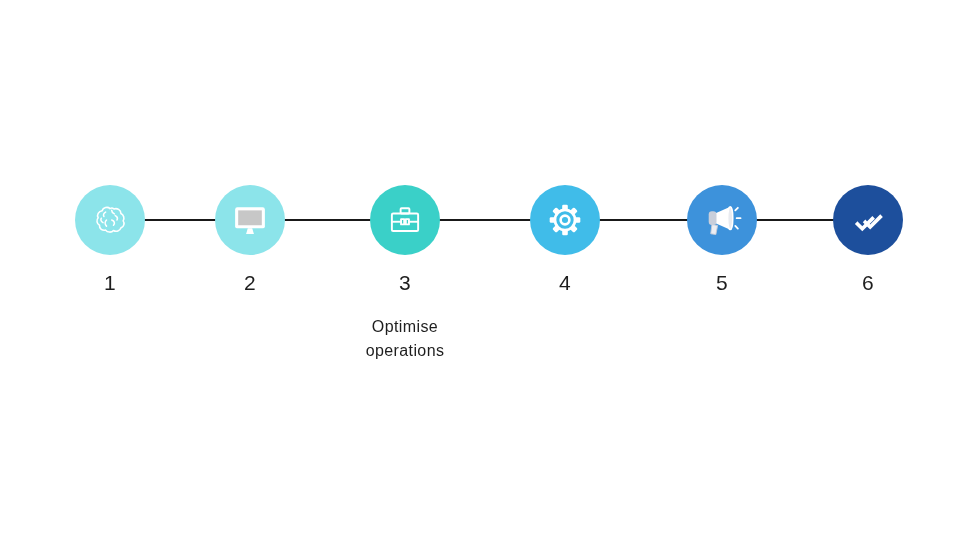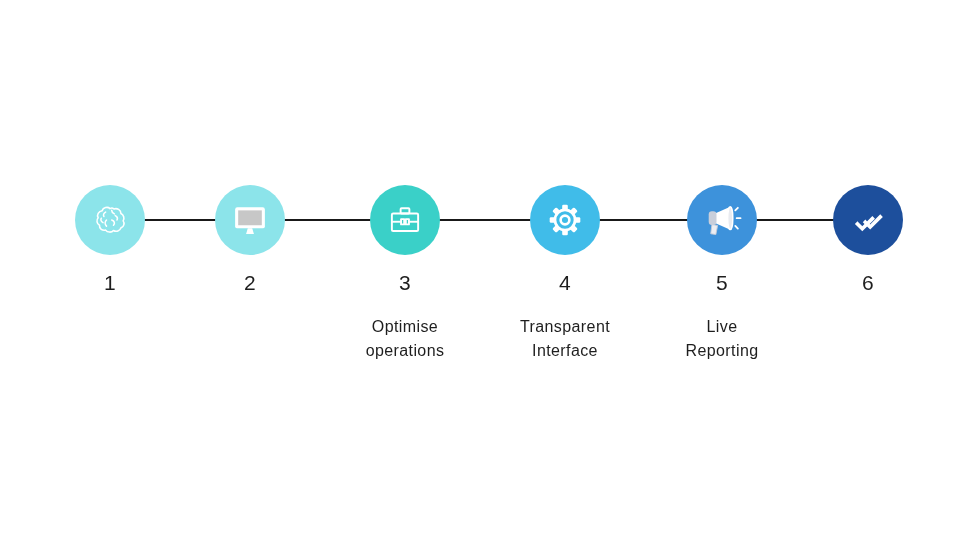--- a/index.html
+++ b/index.html
@@ -129,41 +129,37 @@
           <rect x="20.8" y="6.5" width="6.4" height="7" rx="1.5" transform="rotate(180 24 24)"></rect>
           <rect x="20.8" y="6.5" width="6.4" height="7" rx="1.5" transform="rotate(225 24 24)"></rect>
           <rect x="20.8" y="6.5" width="6.4" height="7" rx="1.5" transform="rotate(270 24 24)"></rect>
           <rect x="20.8" y="6.5" width="6.4" height="7" rx="1.5" transform="rotate(315 24 24)"></rect>
         </g>
         <circle cx="24" cy="24" r="11.5" fill="none" stroke="#ffffff" stroke-width="3.2"></circle>
         <circle cx="24" cy="24" r="5" fill="none" stroke="#ffffff" stroke-width="3"></circle>
       </svg>
     </div>
     <div class="num">4</div>
-    <div class="label">Transparent
-Interface</div>
   </div>
 
   <div class="step s5">
     <div class="circle" style="background-color: rgb(61, 146, 219);">
       <svg width="44" height="44" viewBox="0 0 48 48">
         <path d="M13 29 l6.2 0.9 -1.9 10 -5.6 -0.9 z" fill="#eceef3" stroke="#c4cad6" stroke-width="1"></path>
         <path d="M17 16.5 L33 9.5 L33 34.5 L17 27.5 z" fill="#ffffff"></path>
         <ellipse cx="33" cy="22" rx="2.8" ry="12.5" fill="#e9ebf0" stroke="#ffffff" stroke-width="1.6"></ellipse>
         <rect x="9.5" y="14.5" width="8.5" height="15" rx="3.5" fill="#c9cfdb"></rect>
         <g stroke="#ffffff" stroke-width="2" stroke-linecap="round">
           <path d="M38.5 13.5l2.8-2.8"></path>
           <path d="M40 22h4.2"></path>
           <path d="M38.5 30.5l2.8 2.8"></path>
         </g>
       </svg>
     </div>
     <div class="num">5</div>
-    <div class="label">Live
-Reporting</div>
   </div>
 
   <div class="step s6">
     <div class="circle" style="background-color: rgb(29, 79, 156);">
       <svg width="42" height="42" viewBox="0 0 48 48" fill="none" stroke="#ffffff" stroke-width="4.2" stroke-linecap="square">
         <path d="M12 28.5l5.5 5.5L29 22.5"></path>
         <path d="M21 26.5L26.5 32 38 20.5"></path>
       </svg>
     </div>
     <div class="num">6</div>

